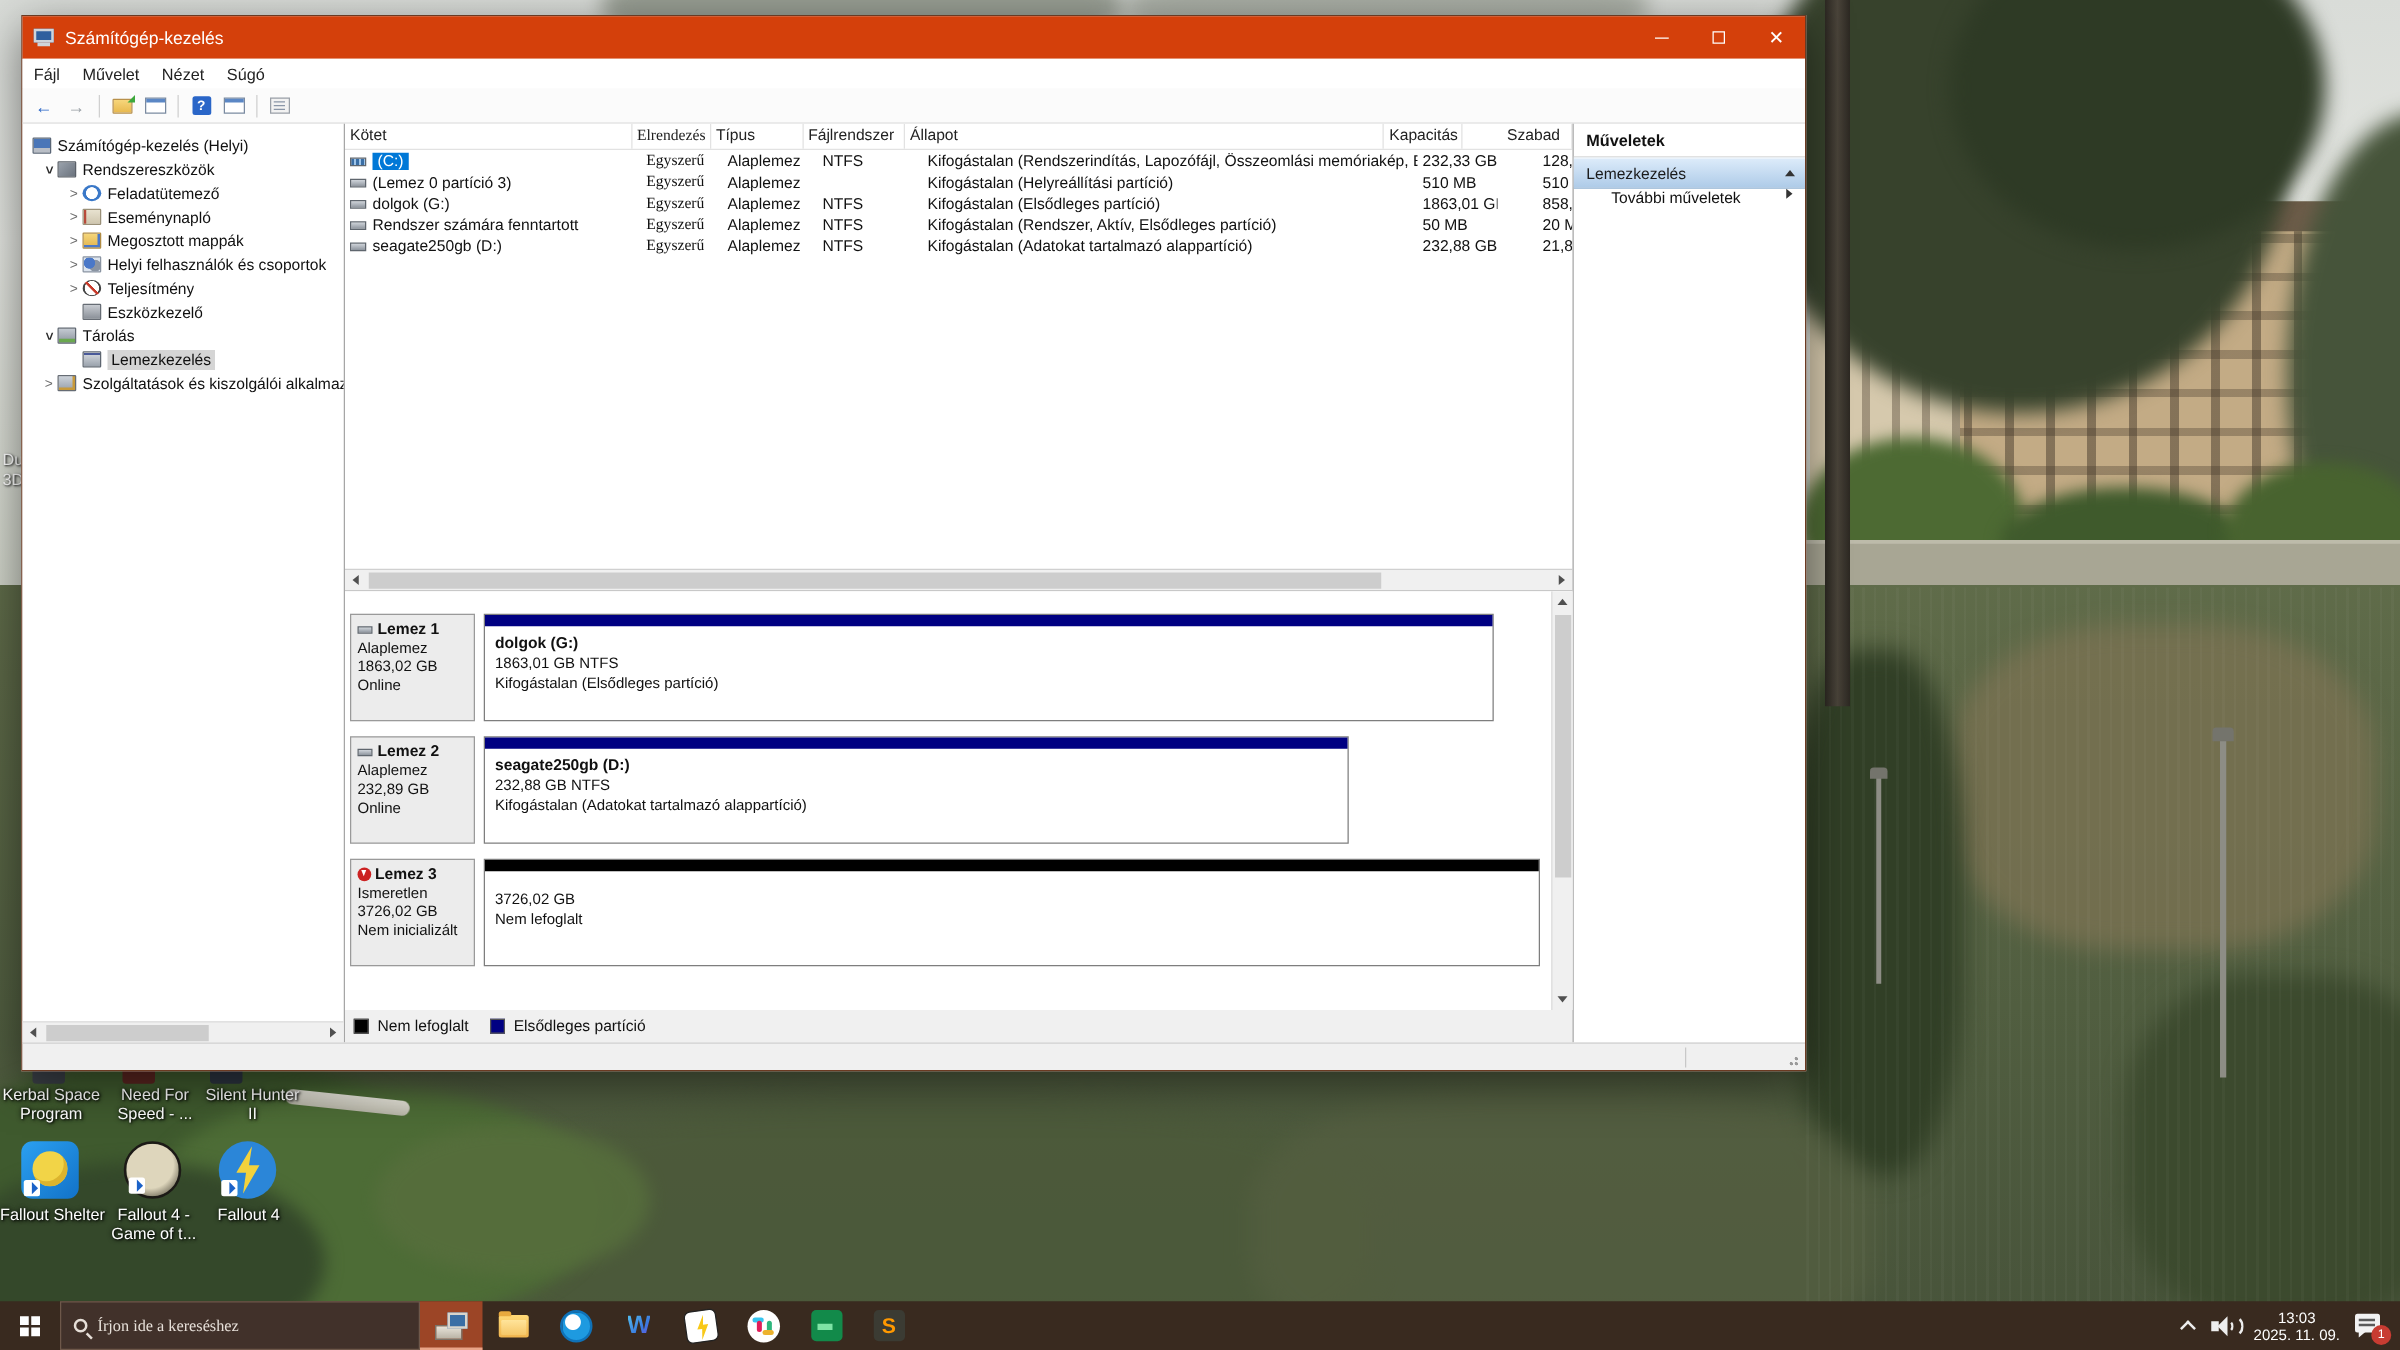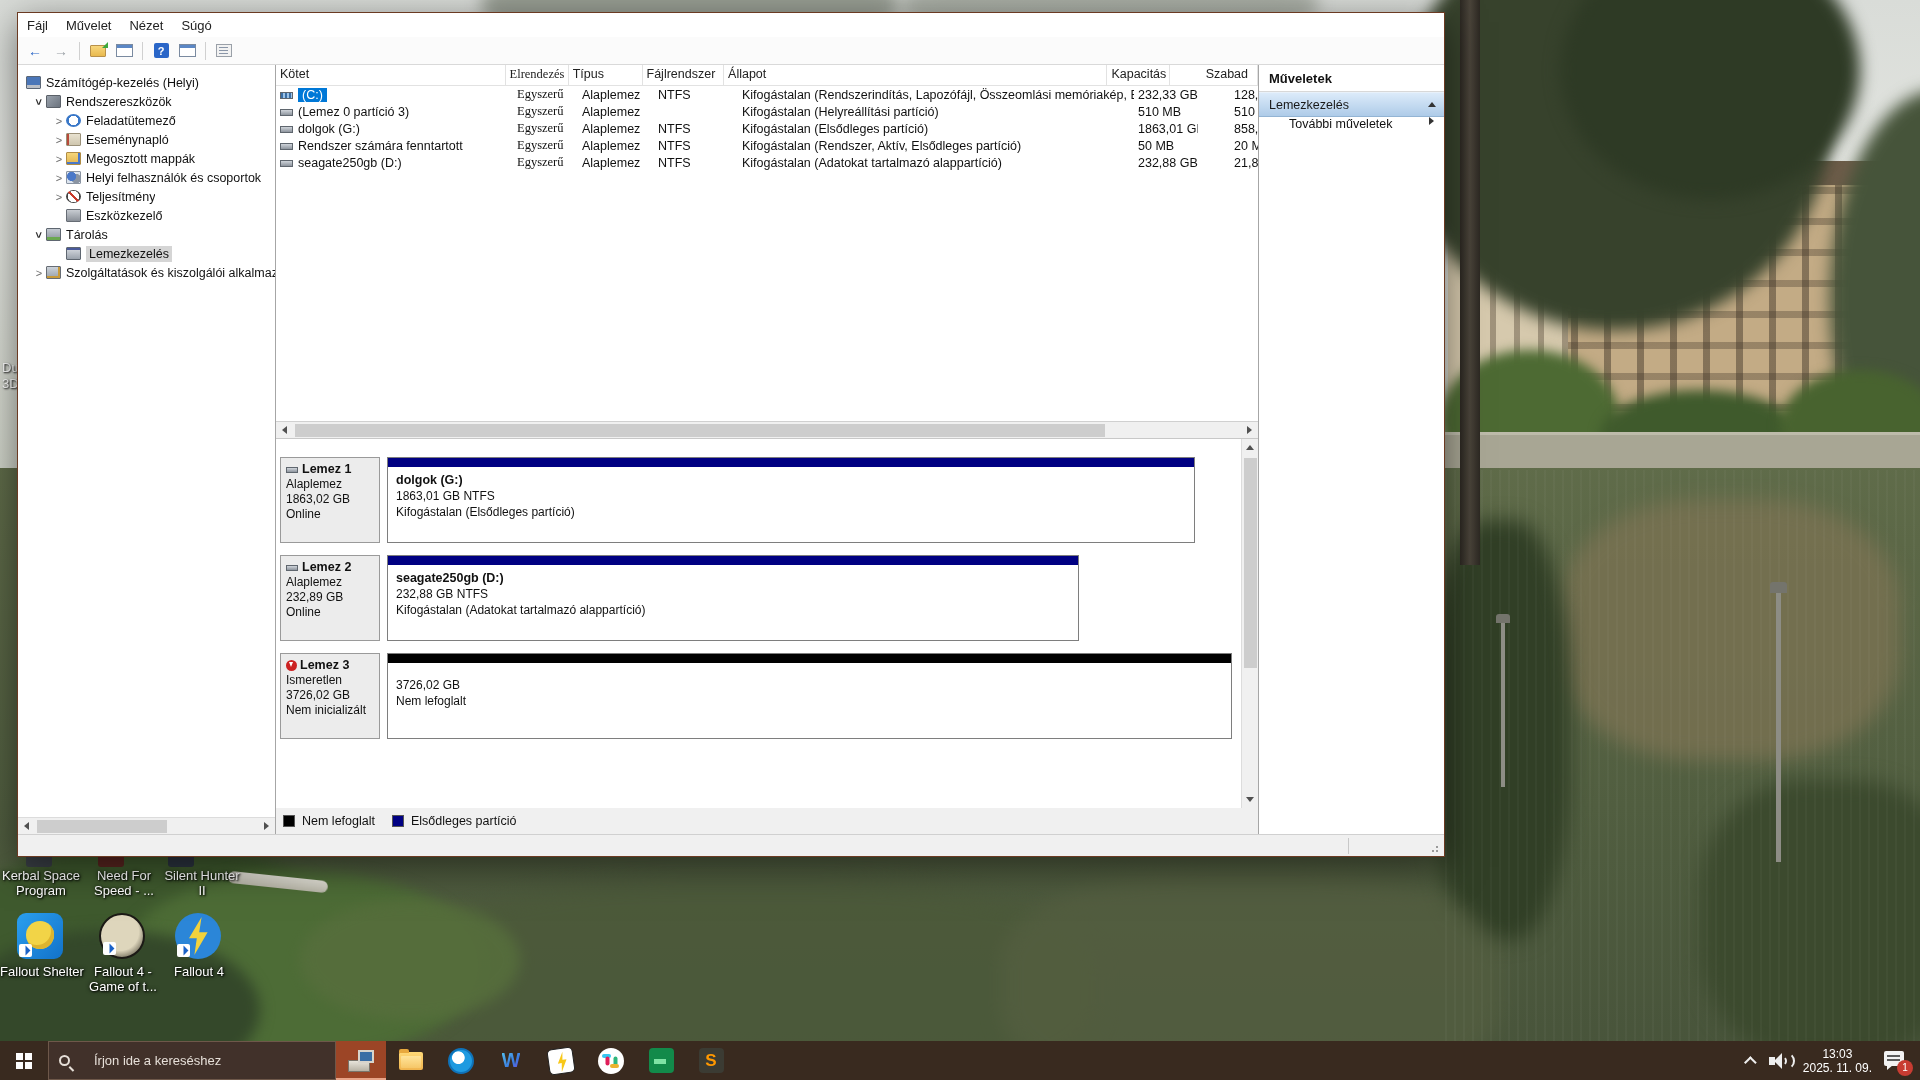--- a/index.html
+++ b/index.html
@@ -175,21 +175,21 @@
           background:radial-gradient(circle at 3px 9px,#9a9a9a 1.2px,transparent 1.5px),
                      radial-gradient(circle at 7px 9px,#9a9a9a 1.2px,transparent 1.5px),
                      radial-gradient(circle at 7px 5px,#9a9a9a 1.2px,transparent 1.5px); }
 
   
   .taskbar { position:absolute; left:0; top:1041px; width:1920px; height:39px; background:#392a1f; display:flex; align-items:stretch; z-index:50; }
   .start { width:48px; display:flex; align-items:center; justify-content:center; }
   .winlogo { width:16px; height:16px; display:grid; grid-template-columns:7px 7px; grid-template-rows:7px 7px; gap:2px; }
   .winlogo span { background:#fefefe; }
   .searchbox { width:288px; background:#40302а; background:#41312a; border:1px solid #6e584a; display:flex; align-items:center; gap:8px; padding-left:10px; color:#e6dfd8; font-size:13px; }
-  .searchbox input { border:none; outline:none; background:transparent; color:#22c55e; font-size:13px; font-family:Liberation Sans, sans-serif; width:230px;margin-left:16px; }
+  .searchbox input { border:none; outline:none; background:transparent; color:#22c55e; font-size:13px; font-family:Liberation Serif, serif; width:230px; }
   .searchbox input::placeholder { color:#e6dfd8; opacity:1; }
   .mag { width:11px; height:11px; border:2px solid #e6dfd8; border-radius:50%; position:relative; flex:0 0 11px; }
   .mag::after { content:""; position:absolute; left:9px; top:9px; width:6px; height:2px; background:#e6dfd8; transform:rotate(45deg); transform-origin:0 0; }
   .task-icon { width:50px; display:flex; align-items:center; justify-content:center; position:relative; }
   .task-icon.active { background:#9c4526; box-shadow:inset 0 -2px 0 #e8a488; }
   .ti-cm { width:26px; height:22px; position:relative; }
   .ti-cm .box { position:absolute; left:0; bottom:0; width:22px; height:12px; background:linear-gradient(180deg,#e8e4da,#b8b2a4); border:1px solid #7a746a; }
   .ti-cm .mon { position:absolute; right:0; top:0; width:16px; height:13px; background:#3a6ea5; border:2px solid #d8d4cc; }
   .ti-folder { width:24px; height:18px; background:linear-gradient(180deg,#ffd977,#f0b44e); border-radius:2px; position:relative; }
   .ti-folder::before { content:""; position:absolute; left:0; top:-3px; width:10px; height:4px; background:#e8a93e; border-radius:2px 2px 0 0; }
@@ -279,20 +279,35 @@
 <div class="desk-ico f4-ico" style="left:175px; top:913px;">
   <div class="bolt"></div>
   <div class="shortcut"></div>
 </div>
 <div class="desk-label" style="left:-3px; top:964px; width:90px;">Fallout Shelter</div>
 <div class="desk-label" style="left:80px; top:964px; width:86px;">Fallout 4 - Game of t...</div>
 <div class="desk-label" style="left:160px; top:964px; width:78px;">Fallout 4</div>
 
 <div class="window">
 
+  <div class="titlebar">
+    <div class="tb-icon">
+        <div class="scr"></div>
+        <div class="base"></div>
+      </div>
+    <div class="title-text">Számítógép-kezelés</div>
+    <div class="tb-spacer"></div>
+    <div class="tb-btn">
+        <div class="minbar"></div>
+      </div>
+    <div class="tb-btn">
+        <div class="maxbox"></div>
+      </div>
+    <div class="tb-btn">✕</div>
+  </div>
 
   <div class="menubar">
     <div class="menu-item">Fájl</div>
     <div class="menu-item">Művelet</div>
     <div class="menu-item">Nézet</div>
     <div class="menu-item">Súgó</div>
   </div>
 
   <div class="toolbar">
     <div class="tool arrow-back">←</div>

